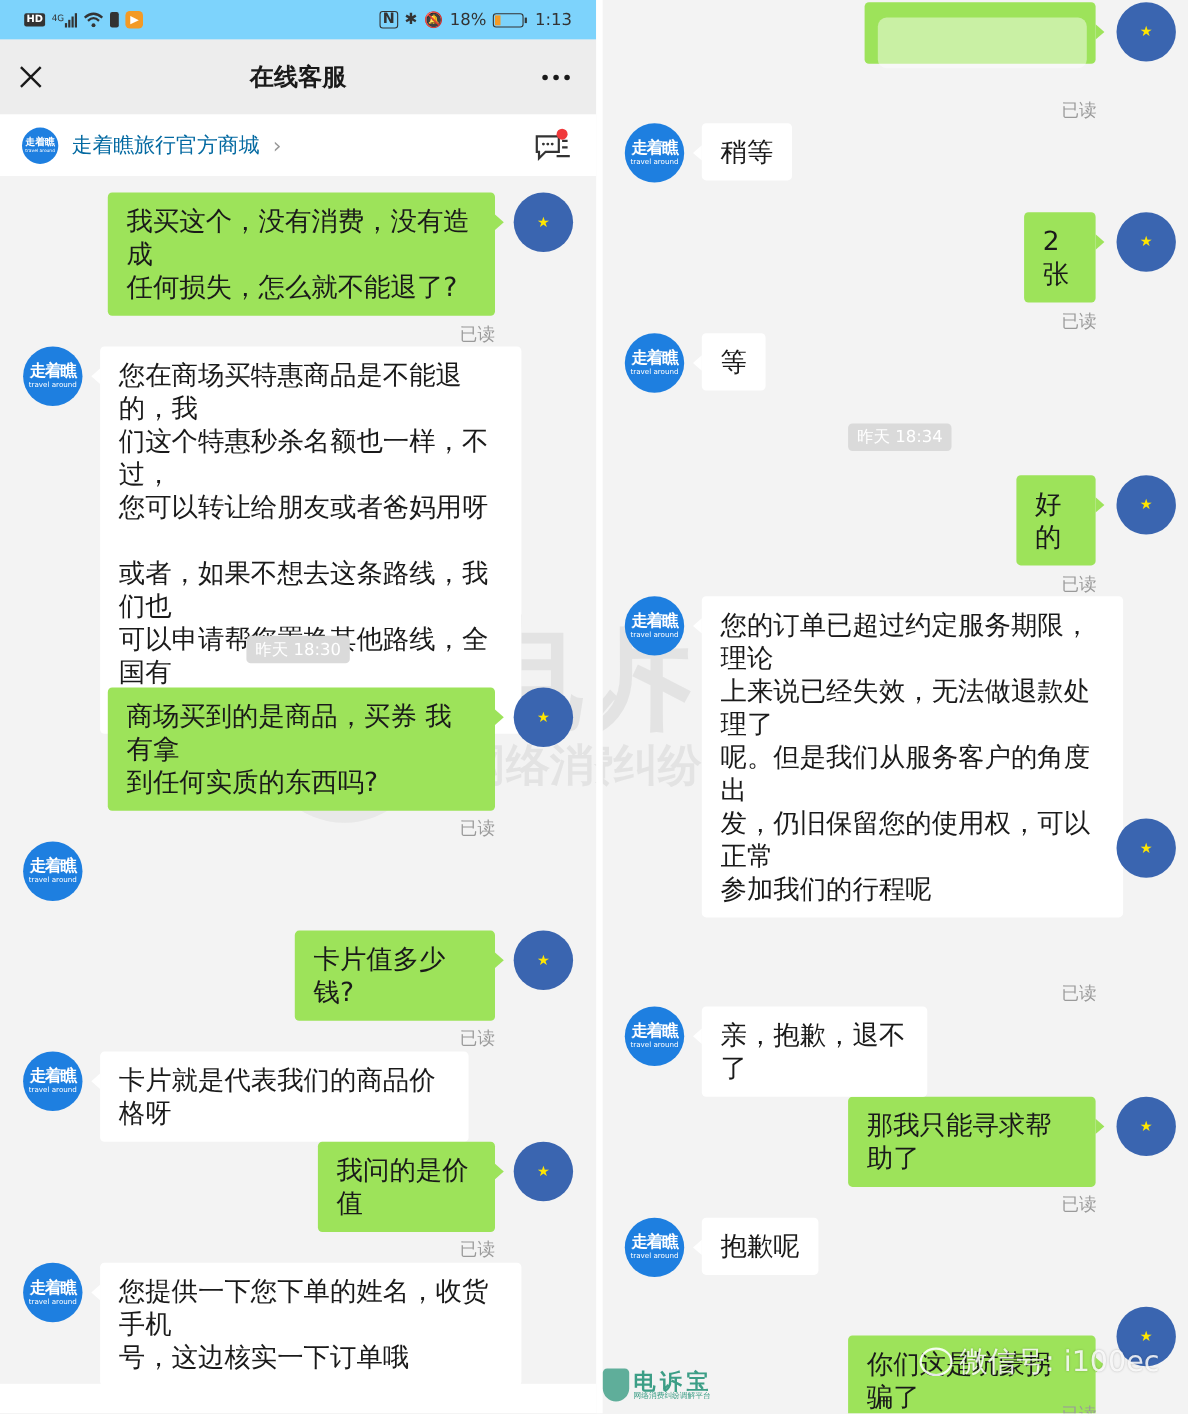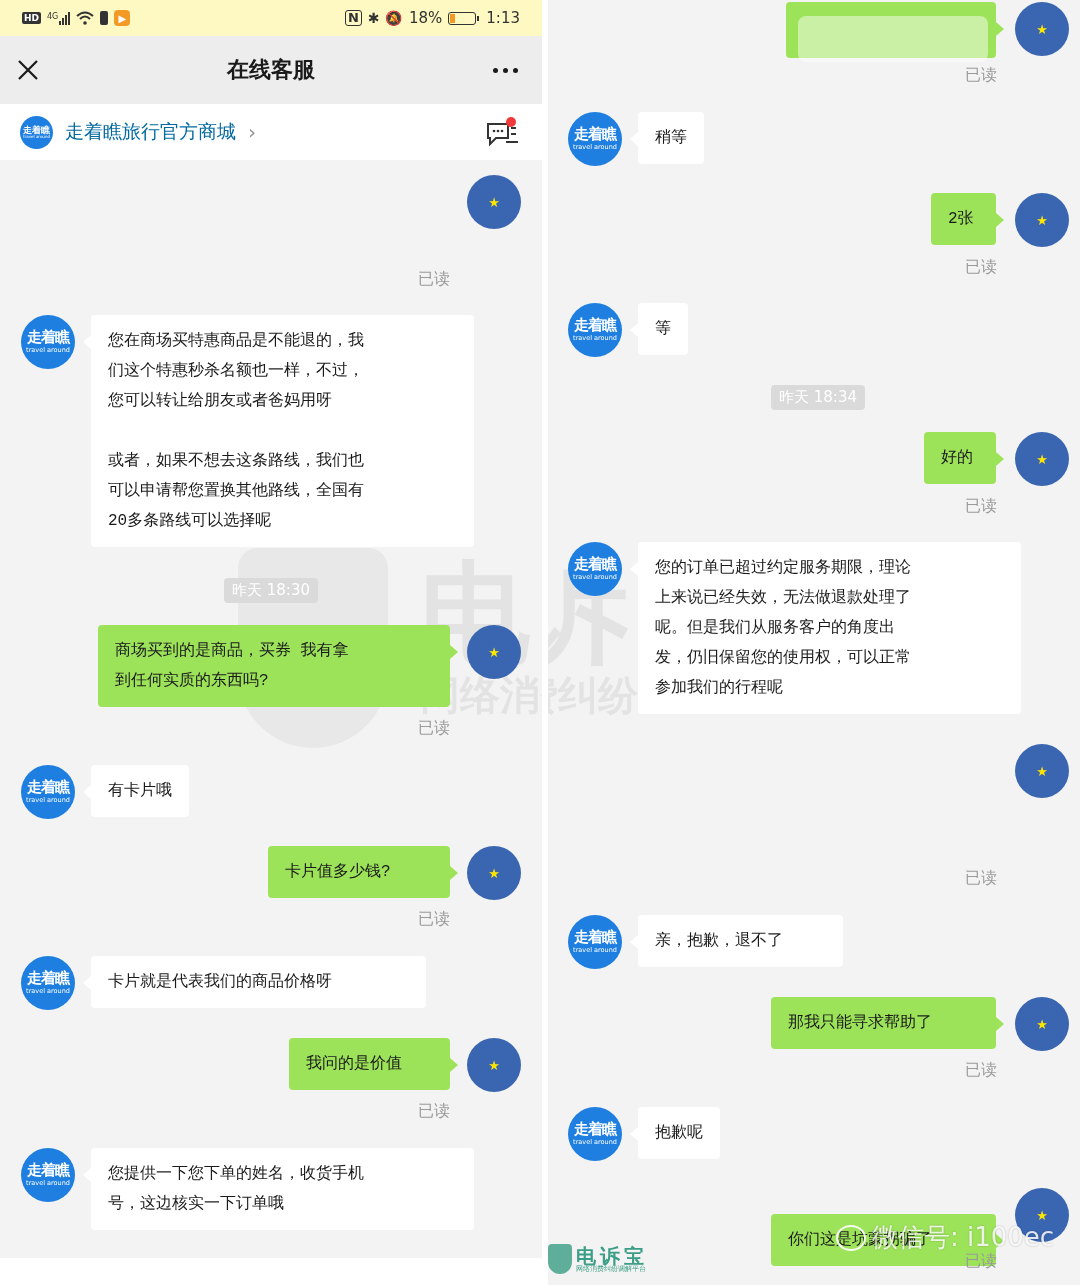--- a/index.html
+++ b/index.html
@@ -5,21 +5,21 @@
   * { box-sizing: border-box; margin: 0; padding: 0; }
   html, body { width: 1080px; height: 1285px; overflow: hidden; background: #f3f3f3; }
   body { font-family: "DejaVu Sans", "Liberation Sans", sans-serif; color: #1a1a1a; position: relative; }
 
   .panel { position: absolute; top: 0; height: 1285px; background: #f3f3f3; overflow: hidden; }
   .panel.left { left: 0; width: 542px; }
   .panel.right { left: 548px; width: 532px; }
   .divider { position: absolute; left: 542px; top: 0; width: 6px; height: 1285px; background: #ffffff; }
 
   
-  .statusbar { position: absolute; left: 0; top: 0; width: 542px; height: 36px; background: #fef9c3; display: flex; align-items: center; justify-content: space-between; padding: 0 22px; font-size: 15px; color: #333; }
+  .statusbar { position: absolute; left: 0; top: 0; width: 542px; height: 36px; background: #7dd3fc; display: flex; align-items: center; justify-content: space-between; padding: 0 22px; font-size: 15px; color: #333; }
   .sb-left, .sb-right { display: flex; align-items: center; gap: 6px; }
   .sb-badge { font-size: 9px; font-weight: bold; background: #333; color: #fff; border-radius: 2px; padding: 1px 2px; }
   .sb-app { width: 16px; height: 16px; border-radius: 4px; background: #f39a26; color: #fff; font-size: 10px; display: flex; align-items: center; justify-content: center; }
   .battery { width: 28px; height: 13px; border: 1.5px solid #333; border-radius: 3px; position: relative; }
   .battery::after { content: ""; position: absolute; right: -4px; top: 3px; width: 2px; height: 5px; background: #333; }
   .battery-fill { position: absolute; left: 1px; top: 1px; bottom: 1px; width: 5px; background: #f39a26; }
 
   
   .navbar { position: absolute; left: 0; top: 36px; width: 542px; height: 68px; background: #ededed; display: flex; align-items: center; justify-content: center; }
   .nav-close { position: absolute; left: 16px; top: 22px; width: 24px; height: 24px; }
@@ -30,33 +30,33 @@
   
   .shopbar { position: absolute; left: 0; top: 104px; width: 542px; height: 56px; background: #ffffff; display: flex; align-items: center; padding-left: 20px; }
   .shop-logo { width: 33px; height: 33px; border-radius: 50%; background: #1e7fe0; color: #fff; font-size: 9px; font-weight: bold; display: flex; align-items: center; justify-content: center; flex-direction: column; line-height: 1; }
   .shop-logo small { font-size: 4px; font-weight: normal; }
   .shop-name { font-size: 19px; margin-left: 12px; color: #0369a1; }
   .shop-chevron { margin-left: 12px; font-size: 20px; color: #999; }
   .shop-msg { position: absolute; right: 22px; top: 12px; width: 34px; height: 32px; }
 
   
   .msg { position: absolute; display: flex; align-items: flex-start; }
-  .bubble { position: relative; font-size: 16px; line-height: 30px; padding: 11px 17px; border-radius: 4px; white-space: pre-wrap; word-break: break-all; font-family: Liberation Mono, monospace; }
+  .bubble { position: relative; font-size: 24px; line-height: 30px; padding: 11px 17px; border-radius: 4px; white-space: pre-wrap; word-break: break-all; }
   .bubble.green { background: #9de35a; color: #1a1a1a; }
   .bubble.white { background: #ffffff; color: #1a1a1a; }
   .bubble.green::after { content: ""; position: absolute; right: -8px; top: 20px; border-left: 8px solid #9de35a; border-top: 7px solid transparent; border-bottom: 7px solid transparent; }
   .bubble.white::before { content: ""; position: absolute; left: -8px; top: 20px; border-right: 8px solid #ffffff; border-top: 7px solid transparent; border-bottom: 7px solid transparent; }
 
   .avatar-user { width: 54px; height: 54px; border-radius: 50%; background: #3a65b0; position: absolute; display: flex; align-items: center; justify-content: center; }
   .avatar-user .star { color: #ffe600; font-size: 13px; }
   .avatar-shop { width: 54px; height: 54px; border-radius: 50%; background: #1e7fe0; position: absolute; color: #fff; display: flex; flex-direction: column; align-items: center; justify-content: center; line-height: 1; }
   .avatar-shop .cn { font-size: 15px; font-weight: bold; letter-spacing: -1px; }
   .avatar-shop .en { font-size: 6.5px; margin-top: 2px; }
 
-  .read { position: absolute; font-size: 16px; color: #9a9a9a; }
+  .read { position: absolute; font-size: 16px; color: #9a9a9a; margin-top: 25px; }
   .timestamp { position: absolute; background: #dadada; color: #ffffff; font-size: 15px; padding: 3px 8px; border-radius: 4px; }
 
   .bottom-white { position: absolute; left: 0; top: 1258px; width: 542px; height: 27px; background: #ffffff; }
 
   
   .wm-big { position: absolute; color: rgba(120,120,120,0.13); font-weight: bold; pointer-events: none; white-space: nowrap; }
   .wm-shield { position: absolute; left: 238px; top: 548px; width: 150px; height: 200px; border-radius: 20px 20px 75px 75px; background: rgba(120,120,120,0.09); }
   .wechat-wm { position: absolute; left: 836px; top: 1220px; color: rgba(255,255,255,0.85); font-size: 26px; display: flex; align-items: center; gap: 6px; text-shadow: 0 0 2px rgba(0,0,0,0.25); }
   .wechat-icon { width: 30px; height: 26px; border: 2px solid rgba(255,255,255,0.9); border-radius: 50%; position: relative; }
   .brand-wm { position: absolute; left: 548px; top: 1244px; display: flex; align-items: center; gap: 4px; }
@@ -128,20 +128,24 @@
         <circle cx="16" cy="15" r="1.3" fill="#333"></circle>
       <path d="M25 12 H30 M25 18 H30 M20 26 H32" stroke="#333" stroke-width="2"></path>
       <circle cx="25" cy="6" r="5" fill="#f0393b"></circle>
     </svg>
   </div>
 
   <div class="wm-shield"></div>
   <div class="wm-big" style="left:420px;top:540px;font-size:110px;">电 诉</div>
   <div class="wm-big" style="left:420px;top:668px;font-size:40px;">网络消费纠纷</div>
 
+  <div class="msg" style="left:98px;top:175px;">
+    <div class="bubble green" style="width:352px;">我买这个，没有消费，没有造成
+任何损失，怎么就不能退了?</div>
+  </div>
   <div class="avatar-user" style="left:467px;top:175px;">
       <span class="star">★</span>
     </div>
   <span class="read" style="left:418px;top:269px;">已读</span>
 
   <div class="avatar-shop" style="left:21px;top:315px;">
       <span class="cn">走着瞧</span>
       <span class="en">travel around</span>
     </div>
   <div class="msg" style="left:91px;top:315px;">
@@ -162,23 +166,20 @@
   </div>
   <div class="avatar-user" style="left:467px;top:625px;">
       <span class="star">★</span>
     </div>
   <span class="read" style="left:418px;top:718px;">已读</span>
 
   <div class="avatar-shop" style="left:21px;top:765px;">
       <span class="cn">走着瞧</span>
       <span class="en">travel around</span>
     </div>
-  <div class="msg" style="left:91px;top:765px;">
-    <div class="bubble white">有卡片哦</div>
-  </div>
 
   <div class="msg" style="left:268px;top:846px;">
     <div class="bubble green" style="width:182px;">卡片值多少钱?</div>
   </div>
   <div class="avatar-user" style="left:467px;top:846px;">
       <span class="star">★</span>
     </div>
   <span class="read" style="left:418px;top:909px;">已读</span>
 
   <div class="avatar-shop" style="left:21px;top:956px;">

